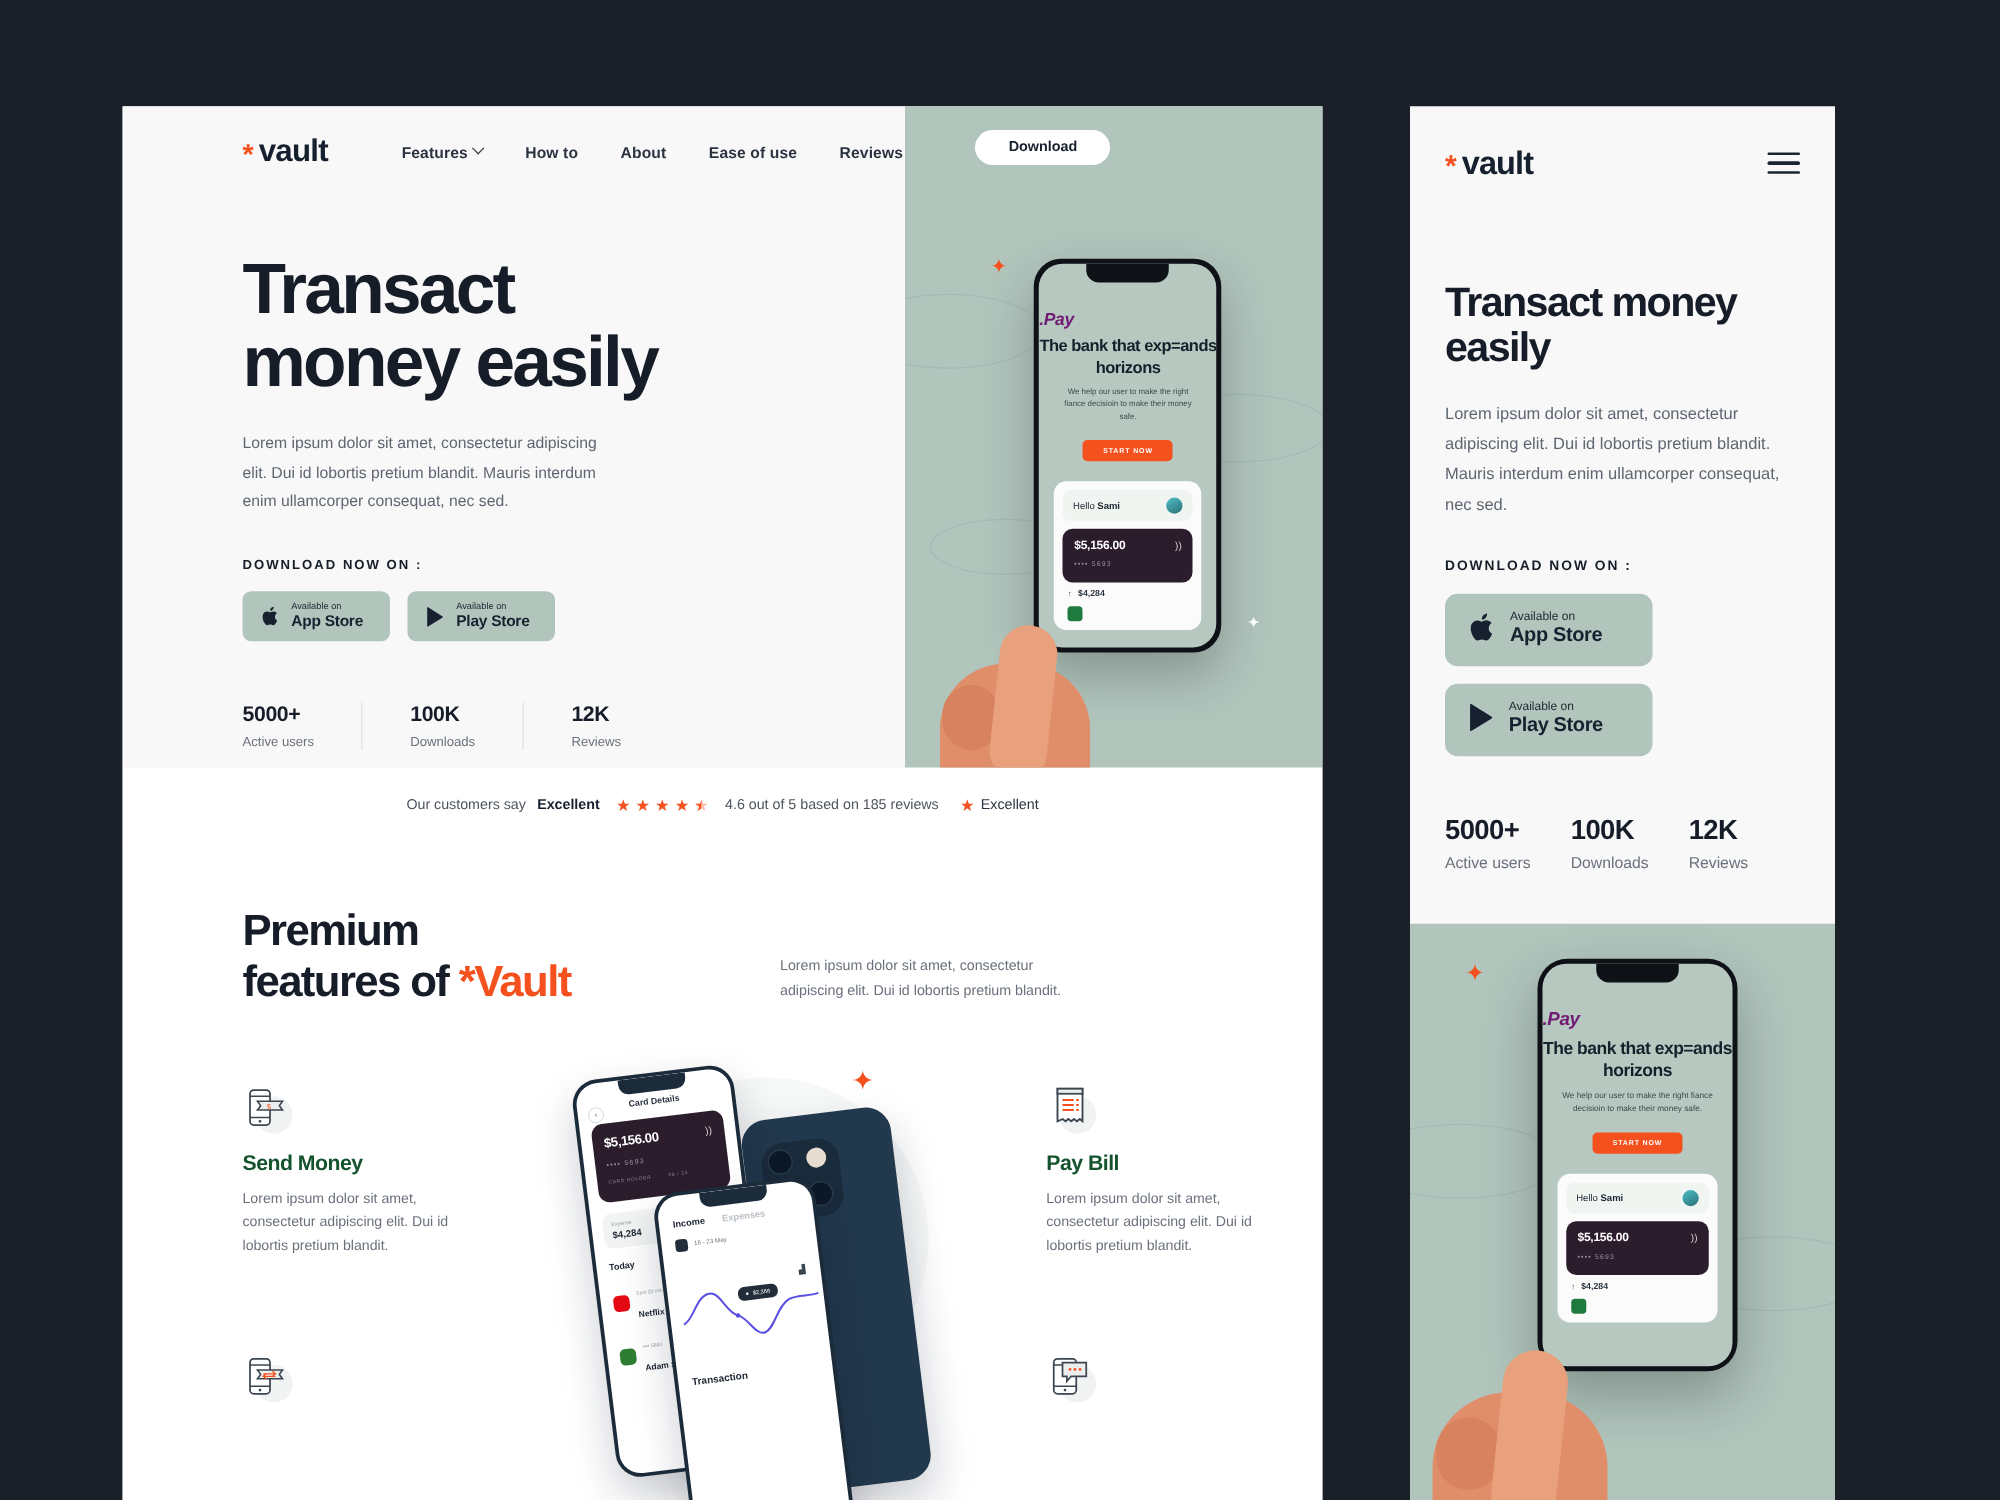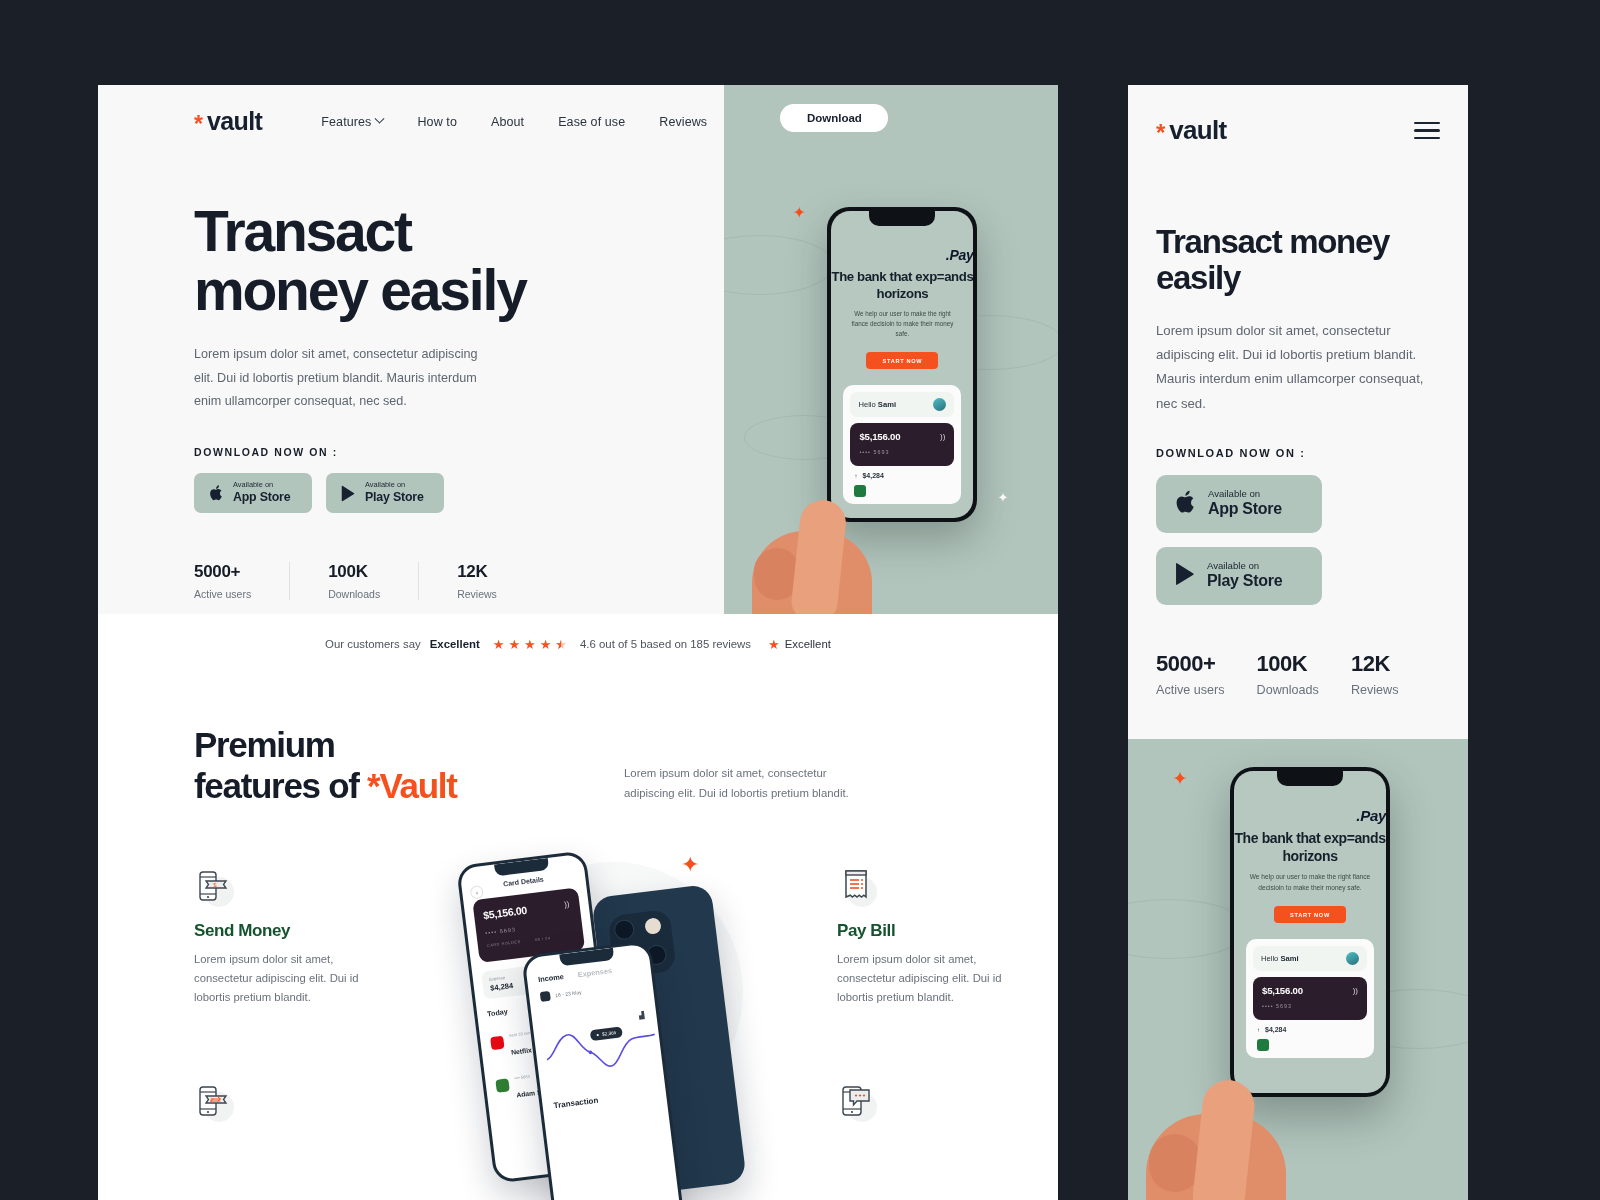--- a/index.html
+++ b/index.html
@@ -25,21 +25,21 @@
   .hero-left { width:646px; background:#f7f8f7; position:relative; }
   .hero-right {
     width:344px; background:#b1c5bd; position:relative; overflow:hidden;
   }
 
   
   .nav { display:flex; align-items:center; padding:22px 0 0 96px; }
   .logo { display:flex; align-items:baseline; gap:4px; }
   .logo-star { color:#f4511e; font-size:23px; font-weight:700; line-height:1; position:relative; top:2px; }
   .logo-word { color:#16202e; font-size:25px; font-weight:700; letter-spacing:-0.6px; }
-  .nav-links { display:flex; align-items:center; gap:34px; margin-left:59px; }
+  .nav-links { display:flex; align-items:center; gap:34px; margin-left:59px;font-weight:bold; }
   .nav-link {
     color:#2b3340; font-size:12.5px; letter-spacing:.1px;
     display:flex; align-items:center; gap:5px; cursor:pointer; white-space:nowrap;
   }
   .chev { width:7px; height:7px; border-right:1.3px solid #2b3340; border-bottom:1.3px solid #2b3340;
           transform:rotate(45deg) translate(-2px,-2px); }
 
   .hero-copy { padding:66px 0 0 96px; }
   h1.headline {
     font-size:57px; line-height:1.03; letter-spacing:-2.2px;
@@ -82,21 +82,21 @@
     box-shadow:0 18px 40px rgba(20,30,25,.28);
   }
   .hero-screen {
     width:100%; height:100%; border-radius:19px; background:#b6c8c0;
     overflow:hidden; position:relative;
   }
   .notch {
     position:absolute; left:50%; transform:translateX(-50%); top:0;
     width:66px; height:15px; background:#0e1116; border-radius:0 0 10px 10px; z-index:3;
   }
-  .scr-pay { text-align:right; margin-top:36px; font-size:14px; color:#0f172a; font-style:italic; font-weight:600; letter-spacing:-.3px;}
+  .scr-pay { text-align:left; margin-top:36px; font-size:14px; color:#701a75; font-style:italic; font-weight:600; letter-spacing:-.3px;}
   .scr-h { text-align:center; margin-top:6px; font-size:13.2px; font-weight:700; color:#15202b; line-height:1.25; letter-spacing:-.4px;}
   .scr-p { text-align:center; margin-top:7px; font-size:6.3px; color:#3c4a46; line-height:1.6; padding:0 14px; }
   .scr-cta {
     margin:13px auto 0; width:72px; height:17px; background:#f4511e; border-radius:4px;
     color:#fff; font-size:5.6px; font-weight:700; letter-spacing:.7px;
     display:flex; align-items:center; justify-content:center; cursor:pointer;
   }
   .scr-card-wrap { margin:16px 12px 0; background:#fbfbfb; border-radius:10px; padding:7px; }
   .scr-hello { display:flex; align-items:center; justify-content:space-between; background:#f1f5f2; border-radius:7px; padding:6px 8px; }
   .scr-hello-t { font-size:7.6px; color:#1b2630; }

